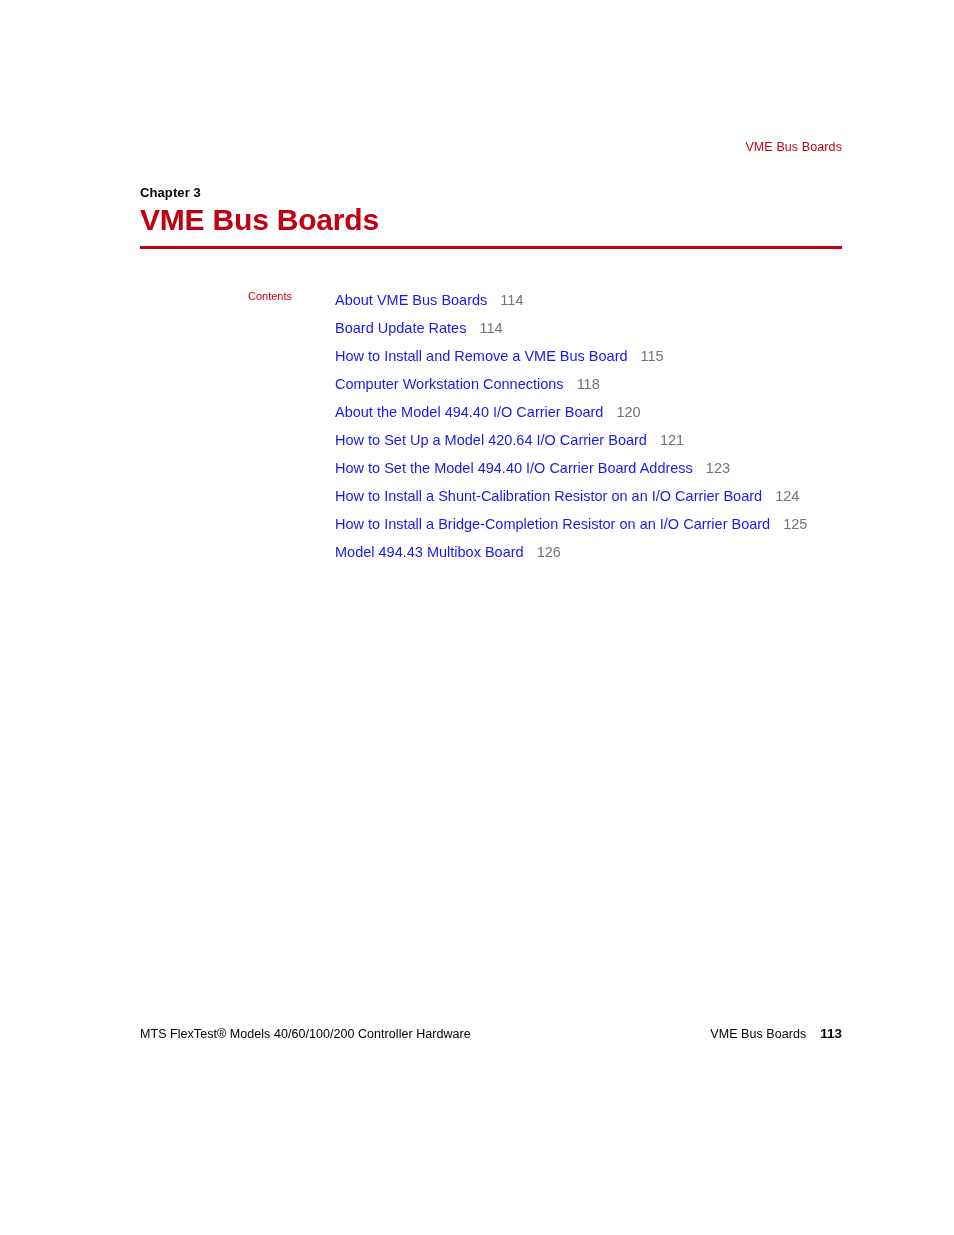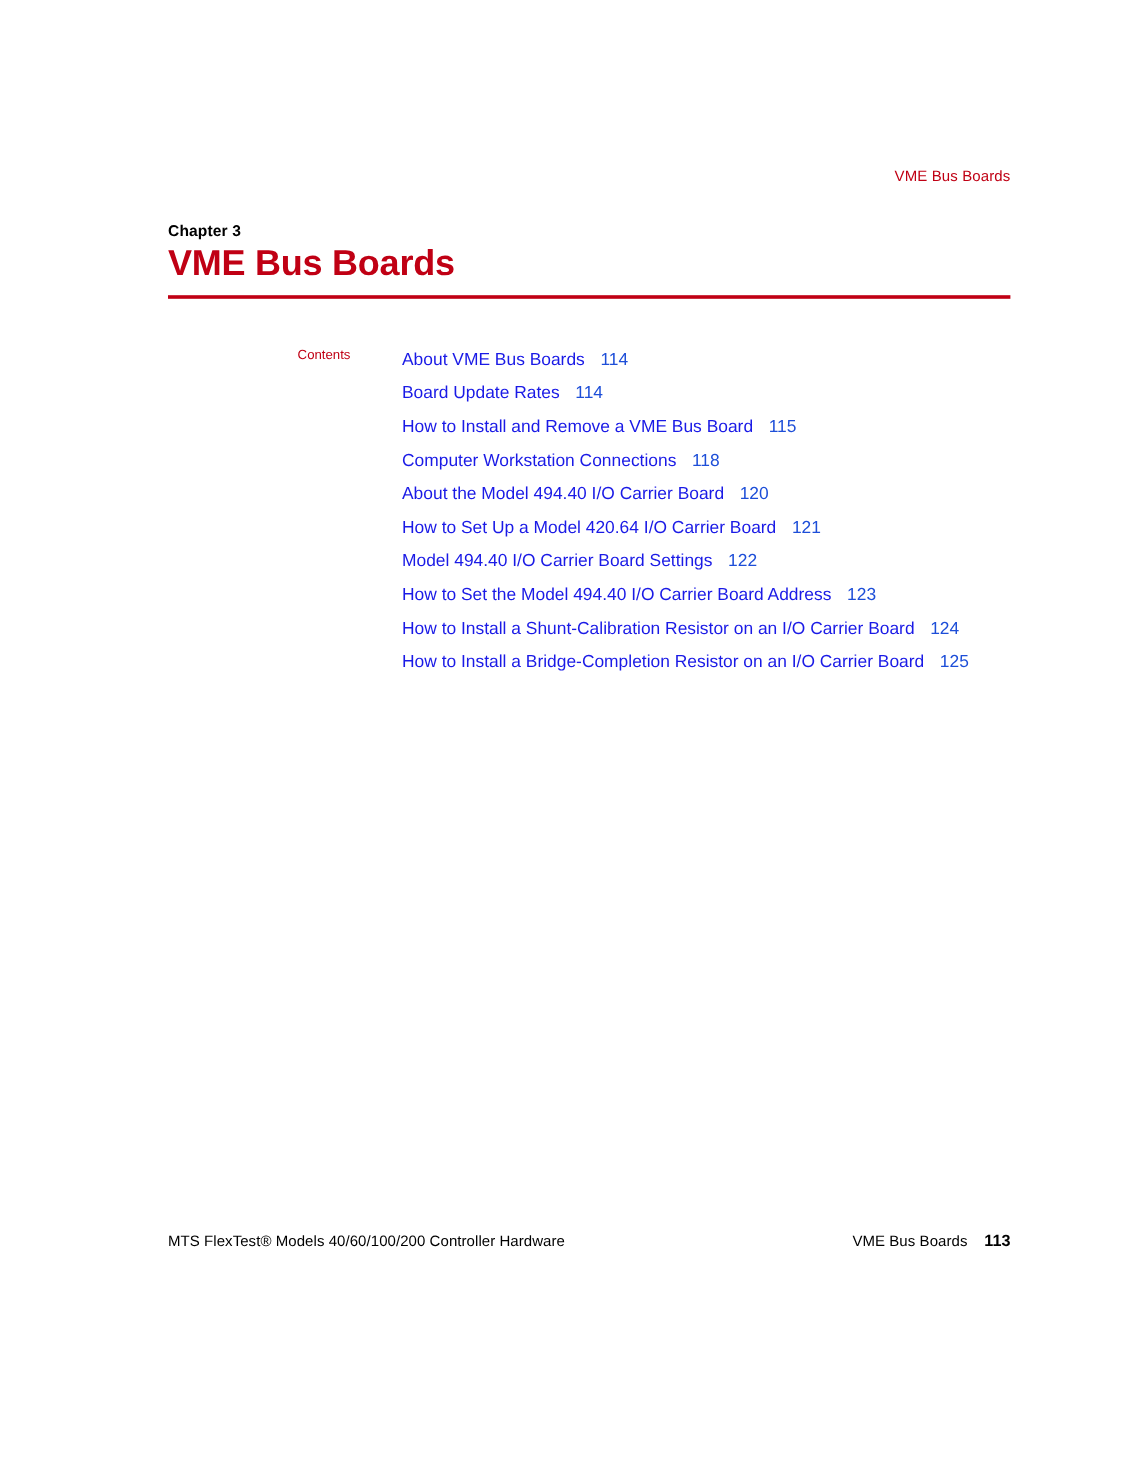--- a/index.html
+++ b/index.html
@@ -86,21 +86,21 @@
   .toc-entry {
     font-size: 14.5px;
     line-height: 28px;
     color: #1A1AE6;
     white-space: nowrap;
   }
   .toc-entry .toc-title {
     color: #1A1AE6;
   }
   .toc-entry .toc-page {
-    color: #1d4ed8;
+    color: #737373;
     margin-left: 13px;
   }
 
   
   .footer {
     position: absolute;
     left: 140px;
     top: 1026px;
     width: 702px;
     font-size: 12.5px;
@@ -137,24 +137,24 @@
 
   <div class="contents-wrap">
     <div class="contents-label">Contents</div>
     <ul class="toc-list" id="toc-list">
         <li class="toc-entry"><span class="toc-title">About VME Bus Boards</span><span class="toc-page">114</span></li>
         <li class="toc-entry"><span class="toc-title">Board Update Rates</span><span class="toc-page">114</span></li>
         <li class="toc-entry"><span class="toc-title">How to Install and Remove a VME Bus Board</span><span class="toc-page">115</span></li>
         <li class="toc-entry"><span class="toc-title">Computer Workstation Connections</span><span class="toc-page">118</span></li>
         <li class="toc-entry"><span class="toc-title">About the Model 494.40 I/O Carrier Board</span><span class="toc-page">120</span></li>
         <li class="toc-entry"><span class="toc-title">How to Set Up a Model 420.64 I/O Carrier Board</span><span class="toc-page">121</span></li>
-        <li class="toc-entry"><span class="toc-title">Model 494.40 I/O Carrier Board Settings</span><span class="toc-page">122</span></li>
         <li class="toc-entry"><span class="toc-title">How to Set the Model 494.40 I/O Carrier Board Address</span><span class="toc-page">123</span></li>
         <li class="toc-entry"><span class="toc-title">How to Install a Shunt-Calibration Resistor on an I/O Carrier Board</span><span class="toc-page">124</span></li>
         <li class="toc-entry"><span class="toc-title">How to Install a Bridge-Completion Resistor on an I/O Carrier Board</span><span class="toc-page">125</span></li>
+        <li class="toc-entry"><span class="toc-title">Model 494.43 Multibox Board</span><span class="toc-page">126</span></li>
       </ul>
   </div>
 
   <div class="footer">
     <div class="footer-left">MTS FlexTest® Models 40/60/100/200 Controller Hardware</div>
     <div class="footer-right">
       <span class="footer-chapter">VME Bus Boards</span>
       <span class="footer-pageno">113</span>
     </div>
   </div>

